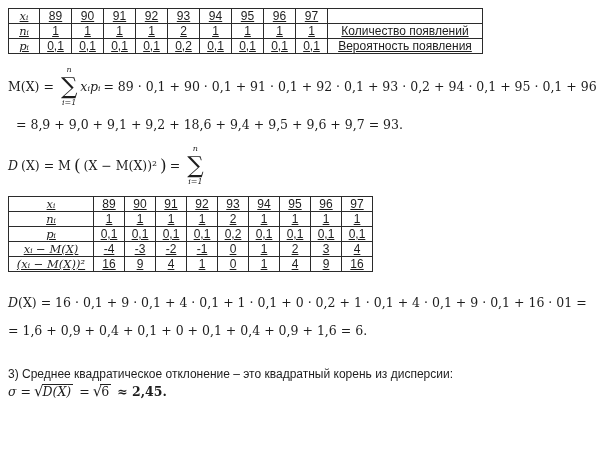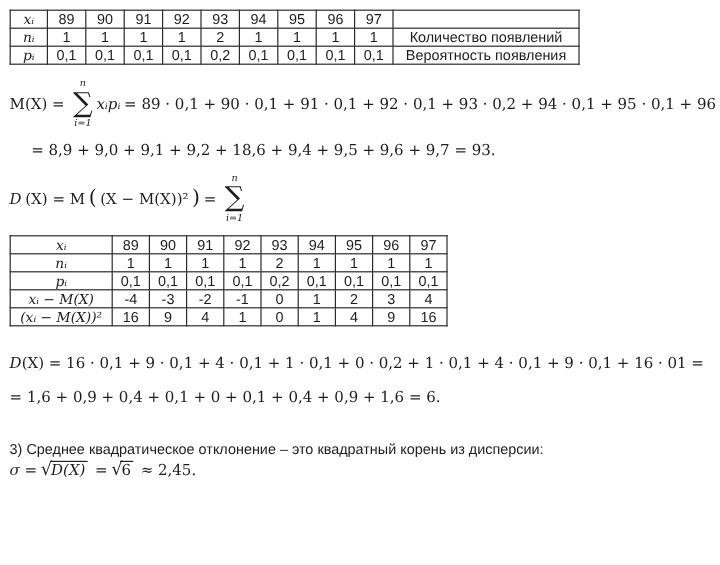--- a/index.html
+++ b/index.html
@@ -4,21 +4,21 @@
 <style>
   html,body{margin:0;padding:0;background:#ffffff;}
   body{
     width:600px;height:471px;overflow:hidden;
     font-family:"Liberation Sans",sans-serif;
     font-size:12px;color:#1d1d1d;
   }
   .page{padding:8px 10px 6px 8px;}
 
   
-  table{border-collapse:collapse;table-layout:fixed;}
+  table{border-collapse:collapse;table-layout:fixed;text-decoration:underline;}
   td{
     border:1px solid #2b2b2b;text-align:center;vertical-align:middle;
     height:14px;padding:0 2px;font-size:12px;line-height:14px;
     overflow:hidden;white-space:nowrap;
   }
   .math-label{
     font-family:"DejaVu Serif","DejaVu Sans",serif;
     font-style:italic;font-size:11.5px;
   }
   .t1{width:436px;margin-bottom:11px;}
@@ -43,21 +43,21 @@
     margin:2px 0 4px 0;white-space:nowrap;
   }
   .formula-row > span{margin-right:3px;}
   .sum{
     display:inline-flex;flex-direction:column;align-items:center;
     margin:0 4px;font-family:"DejaVu Serif","DejaVu Sans",serif;
   }
   .sum-top,.sum-bot{font-size:8px;line-height:9px;font-style:italic;}
   .sum-sym{font-size:23px;line-height:24px;font-style:normal;}
   .bigp{font-size:17px;}
-  .result-line{margin:10px 0 12px 18px;}
+  .result-line{margin:10px 0 12px 8px;}
   .calc-line{margin:23px 0 0 0;white-space:nowrap;}
   .sqrt{display:inline-flex;align-items:flex-start;}
   .radical{font-size:15px;line-height:15px;}
   .radicand{
     border-top:1.2px solid #222;padding:0 2px 0 1px;
     margin-left:-2px;line-height:14px;
   }
   .mt12{margin-top:12px;}
 </style>
 </head>
@@ -213,16 +213,16 @@
     <span class="math it">σ =</span>
     <span class="sqrt">
       <span class="math radical">√</span>
       <span class="math radicand it">D(X)</span>
     </span>
     <span class="math" style="margin-left:3px;">=</span>
     <span class="sqrt">
       <span class="math radical">√</span>
       <span class="math radicand">6</span>
     </span>
-    <span class="math" style="margin-left:3px;">≈ 2,45.</span>
+    <span class="math" style="margin-left:3px;font-weight:bold;">≈ 2,45.</span>
   </div>
 
 </div>
 
 </body></html>

